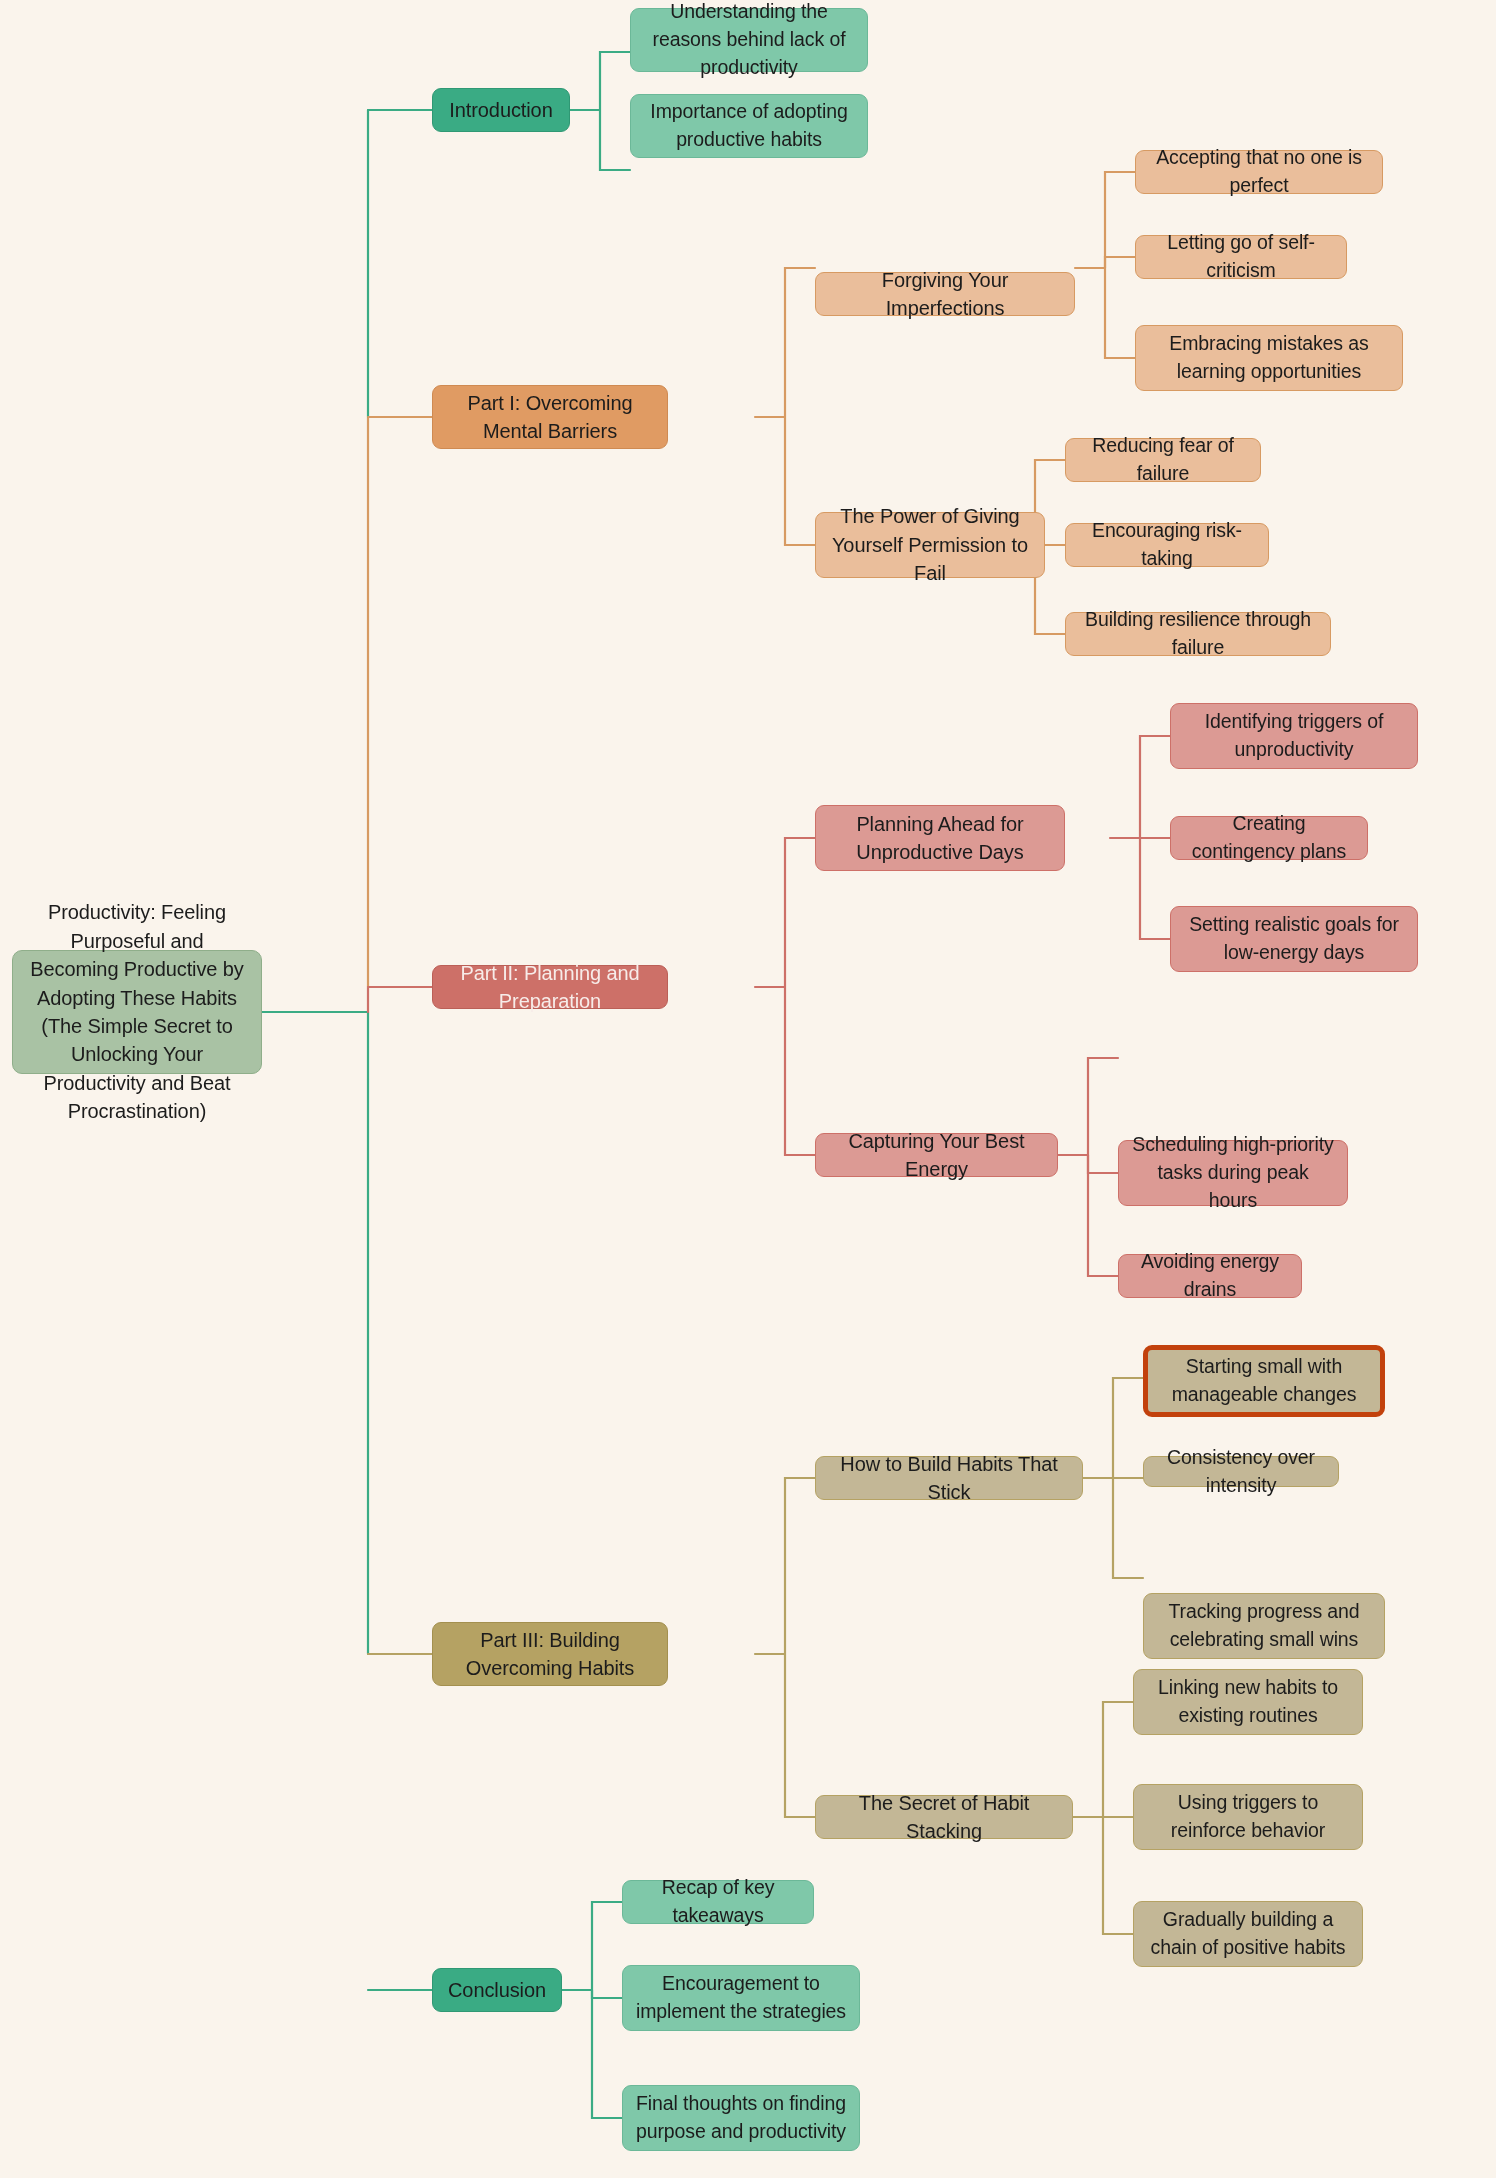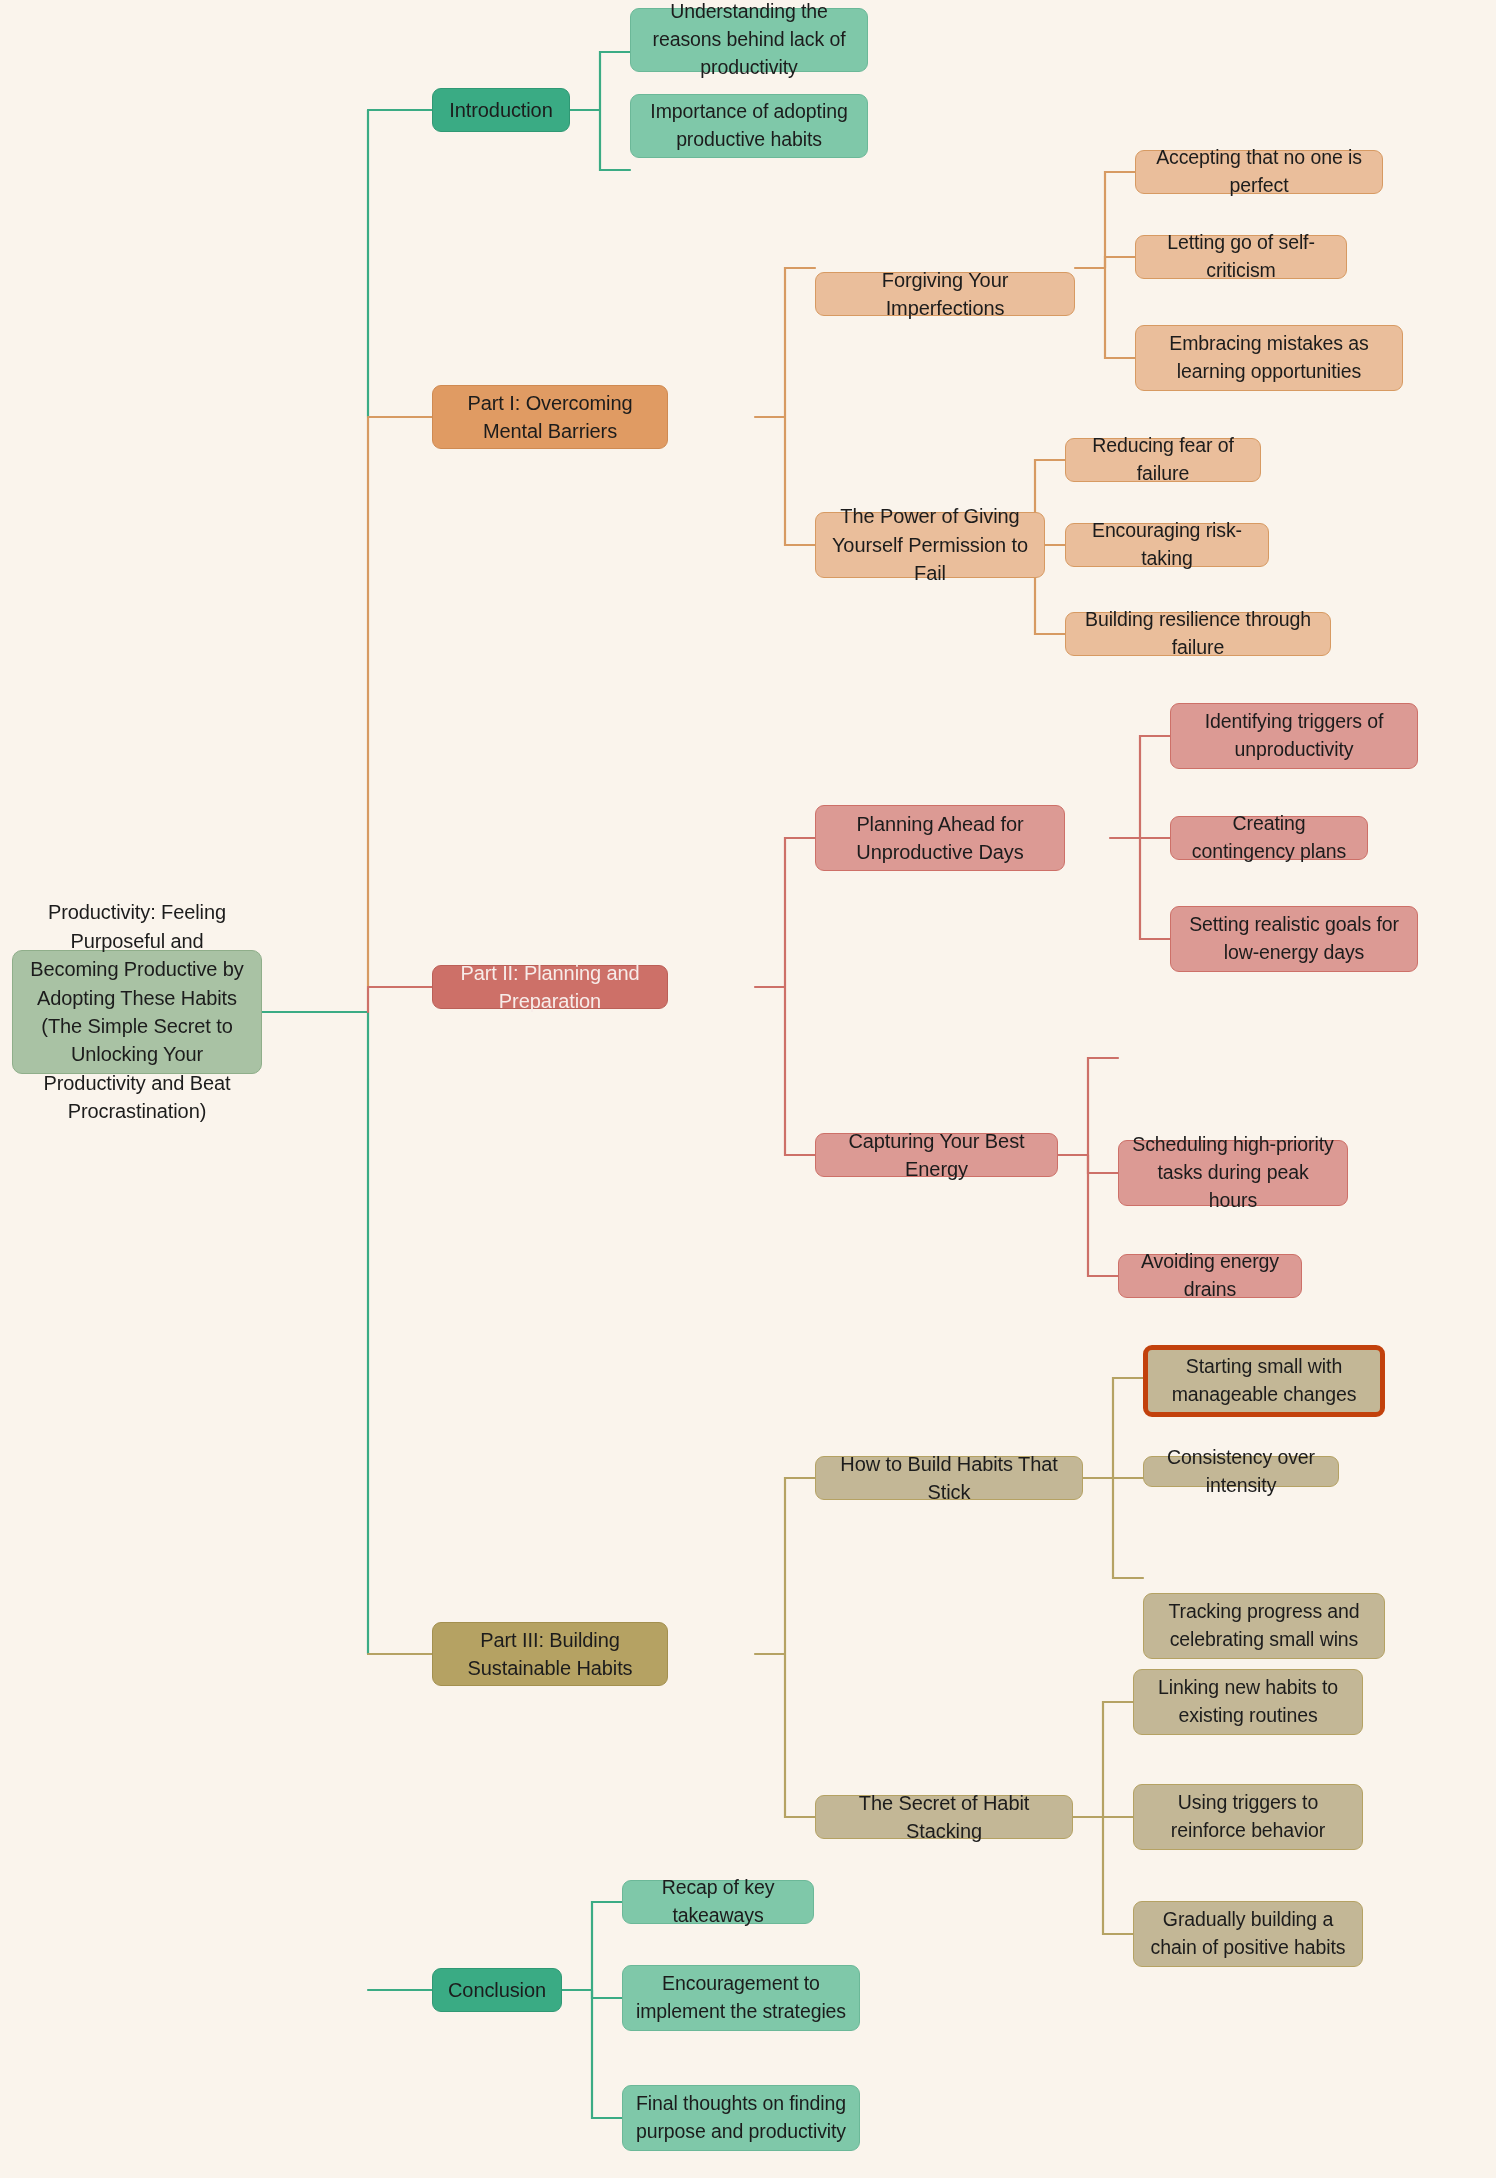--- a/index.html
+++ b/index.html
@@ -201,21 +201,21 @@
 
   <div class="node leaf" style="left:1118px; top:1140px; width:230px; height:66px; background:#dc9a94; border:1px solid #cd7068;">
     <span>Scheduling high-priority tasks during peak hours</span>
   </div>
 
   <div class="node leaf" style="left:1118px; top:1254px; width:184px; height:44px; background:#dc9a94; border:1px solid #cd7068;">
     <span>Avoiding energy drains</span>
   </div>
 
   <div class="node branch" style="left:432px; top:1622px; width:236px; height:64px; background:#b5a263; border:1px solid #a3904f;">
-    <span>Part III: Building Sustainable Habits</span>
+    <span>Part III: Building Overcoming Habits</span>
   </div>
 
   <div class="node lvl2" style="left:815px; top:1456px; width:268px; height:44px; background:#c3b796; border:1px solid #b5a263;">
     <span>How to Build Habits That Stick</span>
   </div>
 
   <div class="node leaf" style="left:1143px; top:1345px; width:242px; height:72px; background:#c3b796; border:5px solid #c2410c;">
     <span>Starting small with manageable changes</span>
   </div>
 

